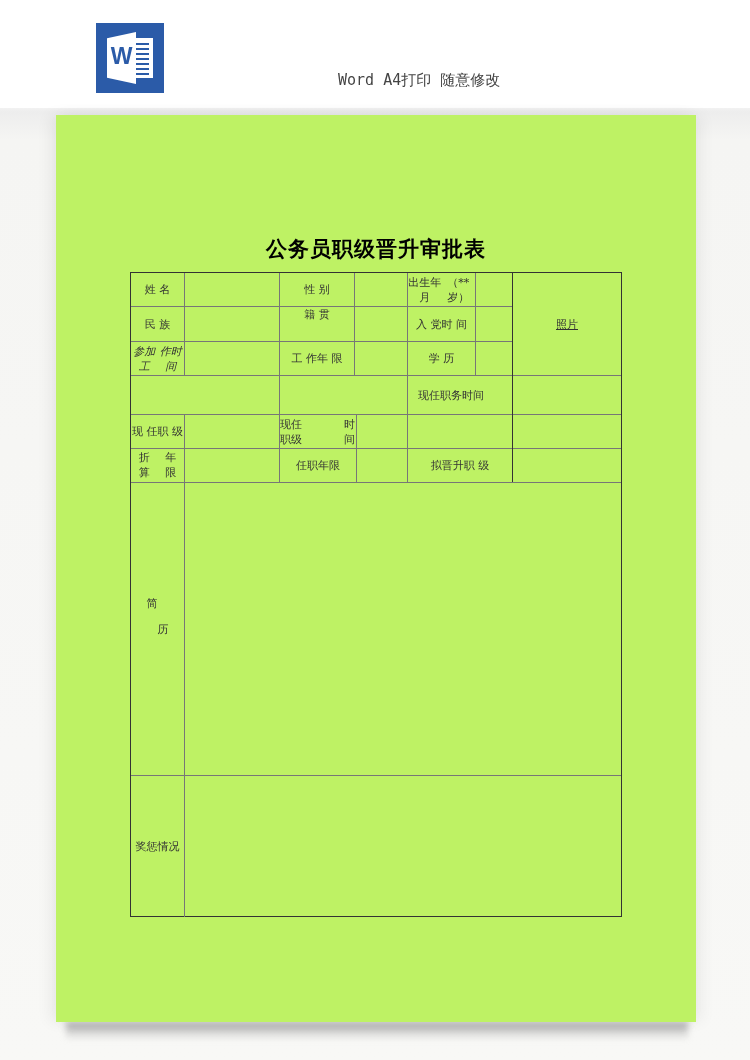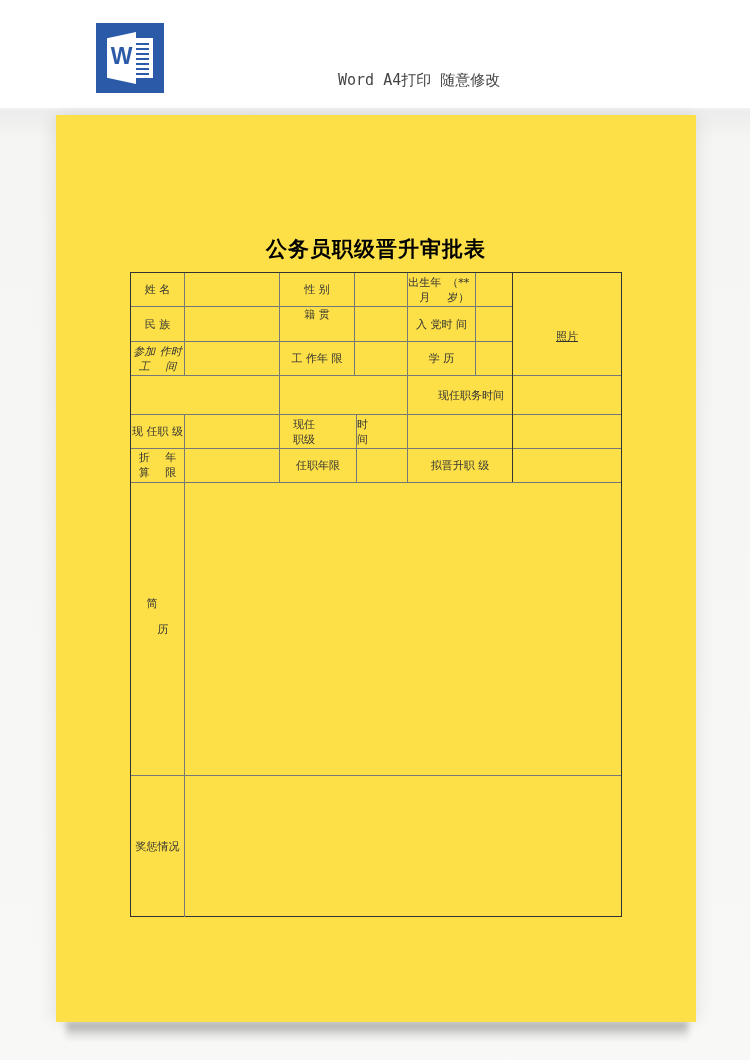--- a/index.html
+++ b/index.html
@@ -36,21 +36,21 @@
     .app-subtitle {
       position: absolute; left: 310px; top: 71px; font-size: 15px; color: #444;
       font-family: "DejaVu Sans Mono", "Liberation Mono", monospace; white-space: nowrap; margin-left: 28px;
     }
     .page-shadow {
       position: absolute; left: 66px; top: 1022px; width: 622px; height: 18px;
       background: linear-gradient(#a9a9a9, rgba(200,200,200,0));
       filter: blur(3px);
     }
     .page {
-      position: absolute; left: 56px; top: 115px; width: 640px; height: 907px; background: #fde047;
+      position: absolute; left: 56px; top: 115px; width: 640px; height: 907px; background: #bef264;
       box-shadow: -6px 0 14px rgba(0,0,0,0.06), 6px 0 14px rgba(0,0,0,0.05);
     }
     .doc-title {
       position: absolute; left: 0; top: 120px; width: 640px; text-align: center;
       font-size: 21px; font-weight: bold; color: #000; letter-spacing: 1px;
     }
     
     .tbl { position: absolute; left: 74px; top: 157px; width: 492px; height: 645px; border: 1px solid #333; }
     .cell {
       position: absolute; display: flex; align-items: center; justify-content: center;
@@ -114,21 +114,21 @@
 
     <div class="cell" style="left:0;top:0;width:53px;height:33px;">姓  名</div>
     <div class="cell" style="left:54px;top:0;width:94px;height:33px;"></div>
     <div class="cell" style="left:149px;top:0;width:74px;height:33px;">性 别</div>
     <div class="cell" style="left:224px;top:0;width:52px;height:33px;"></div>
     <div class="cell vertical" style="left:277px;top:0;width:67px;height:33px;">
       <span>出生年月</span>
       <span>（**岁）</span>
     </div>
     <div class="cell" style="left:345px;top:0;width:36px;height:33px;"></div>
-    <div class="cell" style="left:382px;top:12px;width:108px;height:102px;text-decoration:underline;">照片</div>
+    <div class="cell" style="left:382px;top:0;width:108px;height:102px;text-decoration:underline;">照片</div>
 
     <div class="cell" style="left:0;top:34px;width:53px;height:34px;">民 族</div>
     <div class="cell" style="left:54px;top:34px;width:94px;height:34px;"></div>
     <div class="cell" style="left:149px;top:24px;width:74px;height:34px;">籍 贯</div>
     <div class="cell" style="left:224px;top:34px;width:52px;height:34px;"></div>
     <div class="cell vertical" style="left:277px;top:34px;width:67px;height:34px;text-align:right;">
       <span>入  党</span>
       <span>时  间</span>
     </div>
     <div class="cell" style="left:345px;top:34px;width:36px;height:34px;"></div>
@@ -140,29 +140,29 @@
     <div class="cell" style="left:54px;top:69px;width:94px;height:33px;"></div>
     <div class="cell vertical" style="left:149px;top:69px;width:74px;height:33px;">
       <span>工  作</span>
       <span>年  限</span>
     </div>
     <div class="cell" style="left:224px;top:69px;width:52px;height:33px;"></div>
     <div class="cell" style="left:277px;top:69px;width:67px;height:33px;">学 历</div>
     <div class="cell" style="left:345px;top:69px;width:36px;height:33px;"></div>
 
     <div class="cell" style="left:149px;top:103px;width:127px;height:38px;"></div>
-    <div class="cell" style="left:288px;top:103px;width:104px;height:38px;">现任职务时间</div>
+    <div class="cell" style="left:268px;top:103px;width:104px;height:38px;">现任职务时间</div>
     <div class="cell" style="left:382px;top:103px;width:108px;height:38px;"></div>
 
     <div class="cell vertical" style="left:0;top:142px;width:53px;height:33px;">
       <span>现  任</span>
       <span>职  级</span>
     </div>
     <div class="cell" style="left:54px;top:142px;width:94px;height:33px;"></div>
-    <div class="cell vertical" style="left:162px;top:142px;width:76px;height:33px;gap:41px;">
+    <div class="cell vertical" style="left:149px;top:142px;width:76px;height:33px;gap:41px;">
       <span>现任职级</span>
       <span>时  间</span>
     </div>
     <div class="cell" style="left:226px;top:142px;width:50px;height:33px;"></div>
     <div class="cell" style="left:382px;top:142px;width:108px;height:33px;"></div>
 
     <div class="cell vertical" style="left:0;top:176px;width:53px;height:33px;font-family:Liberation Mono, monospace;">
       <span>折  算</span>
       <span>年  限</span>
     </div>

